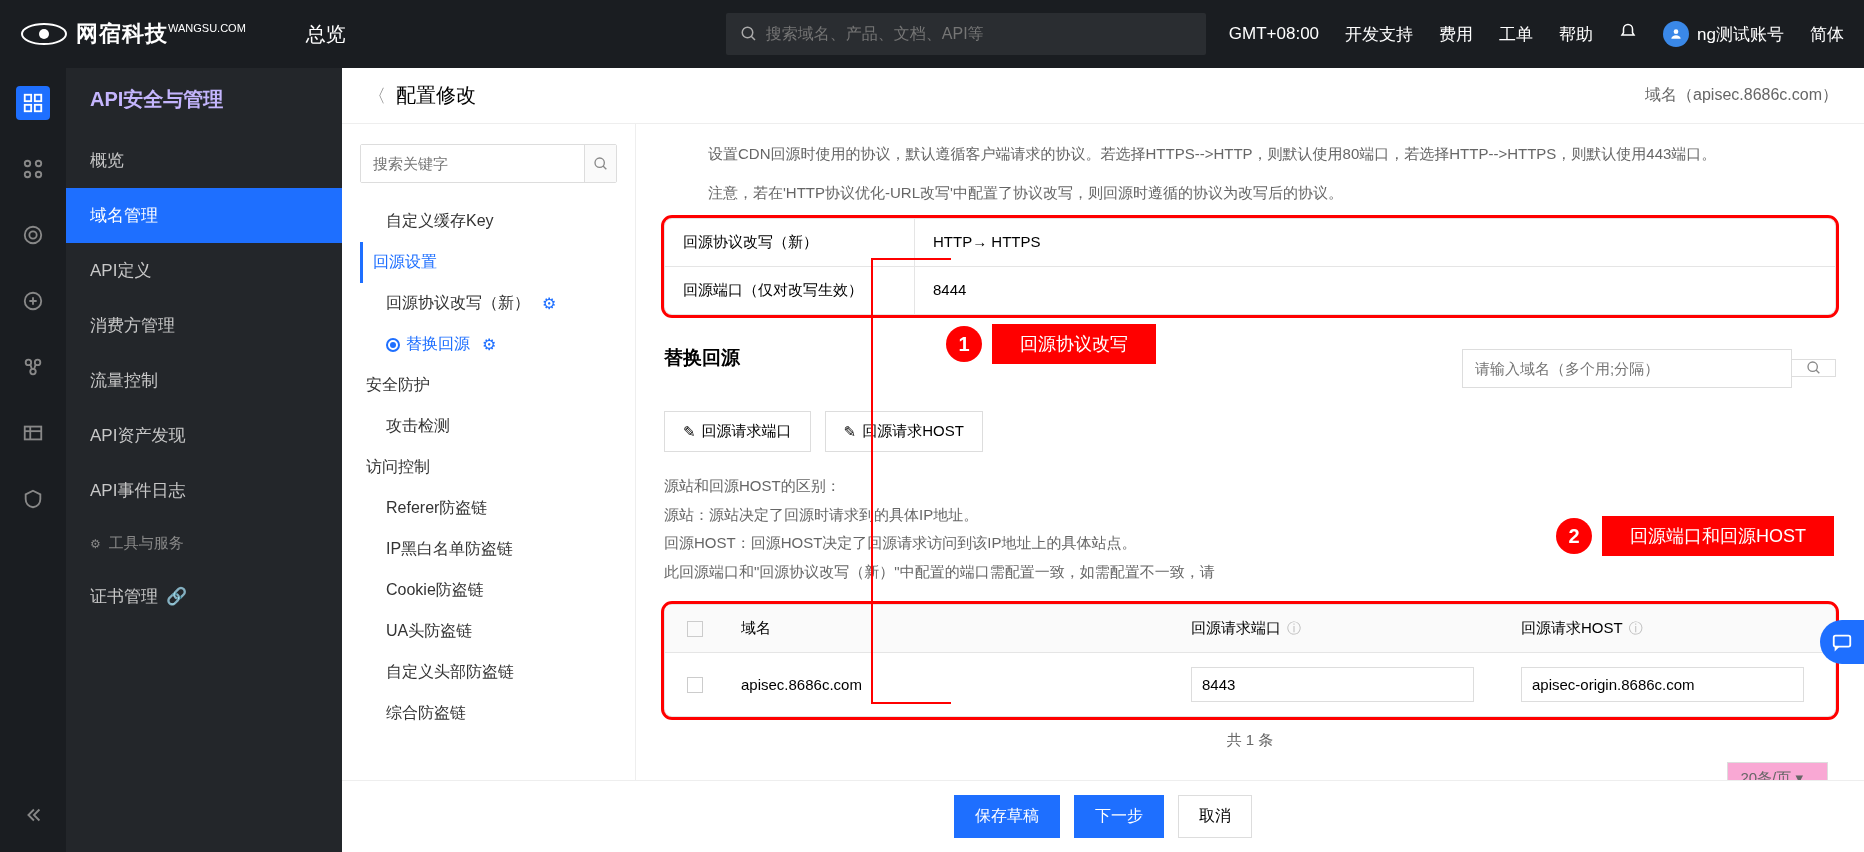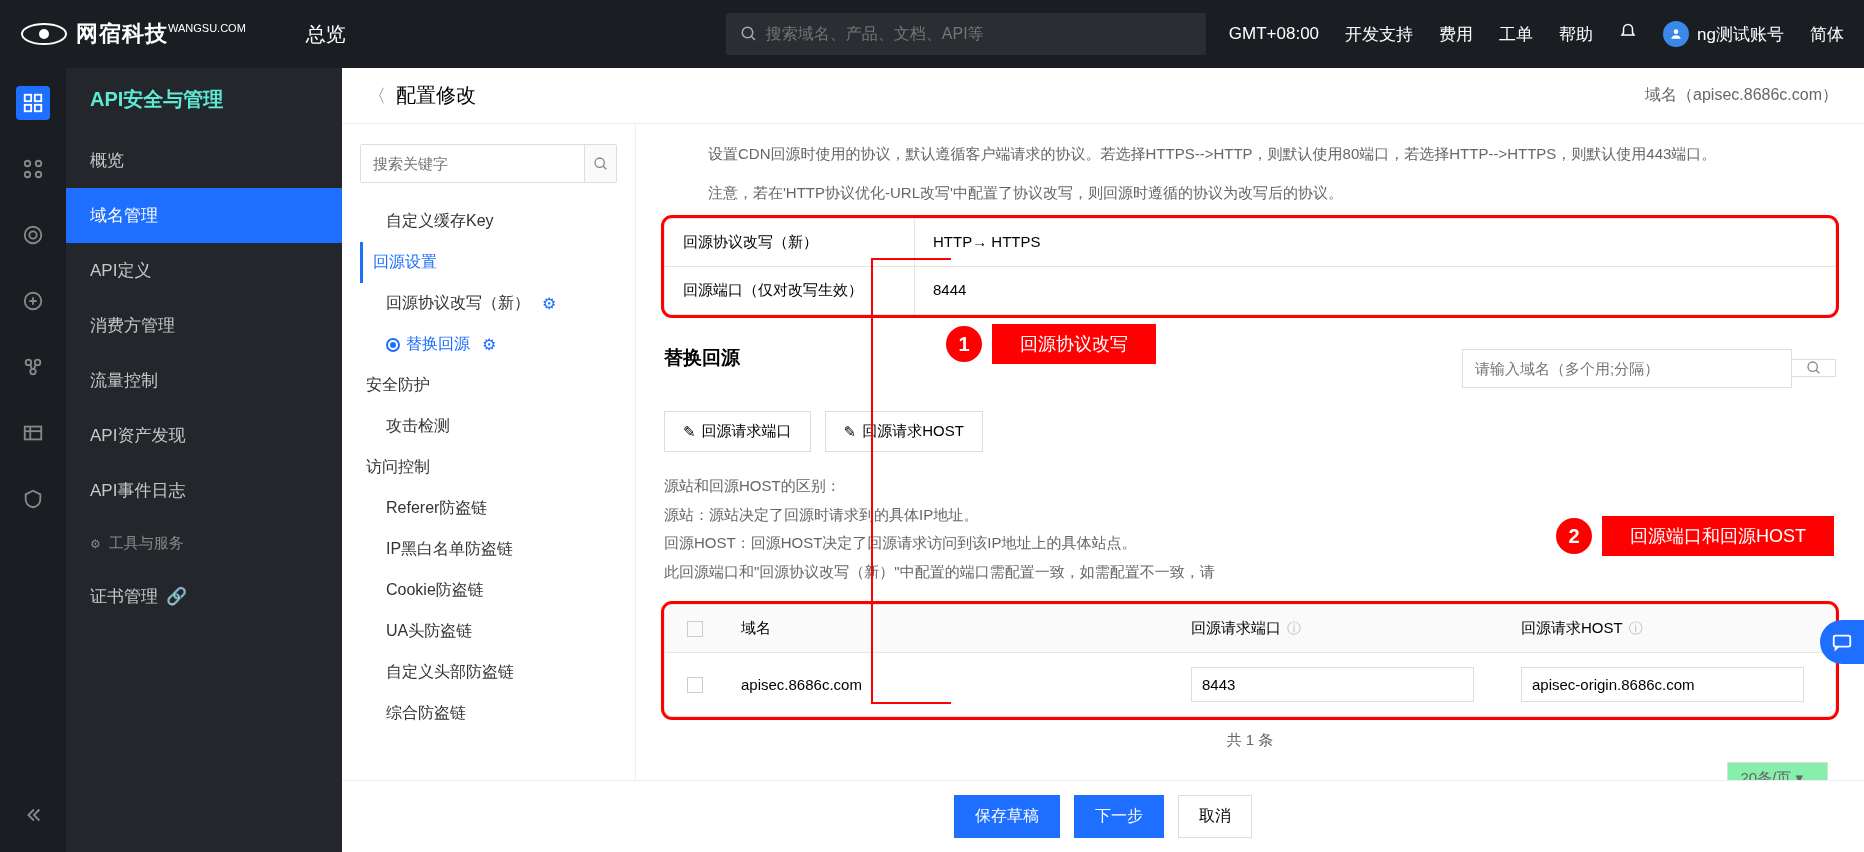--- a/index.html
+++ b/index.html
@@ -24,21 +24,21 @@
 
 .icon-rail { position: absolute; left: 0; top: 68px; width: 66px; height: calc(100% - 68px); background: #1a1d21; display: flex; flex-direction: column; align-items: center; padding-top: 18px; gap: 32px; }
 .icon-rail .rail-item { width: 34px; height: 34px; display: flex; align-items: center; justify-content: center; border-radius: 4px; cursor: pointer; }
 .icon-rail .rail-item.active { background: #1e6fff; }
 .icon-rail .rail-item svg { stroke: #888; }
 .icon-rail .rail-item.active svg { stroke: #fff; }
 .collapse-btn { margin-top: auto; margin-bottom: 20px; }
 
 
 .sidebar { position: absolute; left: 66px; top: 68px; width: 276px; height: calc(100% - 68px); background: #23262a; color: #c8c8c8; padding: 18px 0; }
-.sidebar-title { color: #5eead4; font-size: 20px; font-weight: bold; padding: 0 24px 20px; }
+.sidebar-title { color: #c4b5fd; font-size: 20px; font-weight: bold; padding: 0 24px 20px; }
 .sidebar-item { padding: 16px 24px; font-size: 17px; cursor: pointer; display: flex; align-items: center; gap: 8px; }
 .sidebar-item.active { background: #1e6fff; color: #fff; }
 .sidebar-item.sub { padding-left: 24px; font-size: 15px; color: #888; }
 .sidebar-item.sub .sub-icon { font-size: 12px; }
 
 
 .main { position: absolute; left: 342px; top: 68px; right: 0; height: calc(100% - 68px); background: #fff; display: flex; flex-direction: column; }
 .page-header { display: flex; align-items: center; padding: 14px 26px; border-bottom: 1px solid #eee; }
 .back-arrow { font-size: 18px; color: #888; margin-right: 10px; cursor: pointer; }
 .page-title { font-size: 20px; flex: 1; }
@@ -85,21 +85,21 @@
 .data-table .tbody .trow { display: flex; }
 .chk { width: 16px; height: 16px; border: 1px solid #ccc; display: inline-block; }
 .col-chk { width: 60px; justify-content: center; }
 .col-domain { flex: 1; }
 .col-port { width: 330px; }
 .col-host { width: 330px; }
 .cell-input { width: 95%; border: 1px solid #ddd; padding: 8px 10px; font-size: 15px; }
 .help-ico { color: #bbb; font-size: 14px; }
 
 .pagination { display: flex; align-items: center; gap: 12px; padding: 14px 8px; font-size: 15px; color: #666; flex-direction: column; }
-.pagination .pg-select { border: 1px solid #ddd; padding: 6px 24px 6px 12px; background: #86efac; position: relative; }
+.pagination .pg-select { border: 1px solid #ddd; padding: 6px 24px 6px 12px; background: #f9a8d4; position: relative; }
 .pagination .pg-btn { border: 1px solid #ddd; width: 34px; height: 34px; display: flex; align-items: center; justify-content: center; cursor: pointer; }
 .pagination .pg-input { width: 44px; border: 1px solid #ddd; padding: 6px; text-align: center; }
 
 
 .footer-bar { background: #fff; border-top: 1px solid #eee; padding: 14px; display: flex; justify-content: center; gap: 14px; }
 .footer-bar button { padding: 10px 20px; font-size: 16px; border: 1px solid #ddd; background: #fff; cursor: pointer; }
 .footer-bar .btn-primary { background: #1e6fff; color: #fff; border-color: #1e6fff; }
 
 
 .callout { position: absolute; display: flex; align-items: center; gap: 10px; z-index: 10; }

